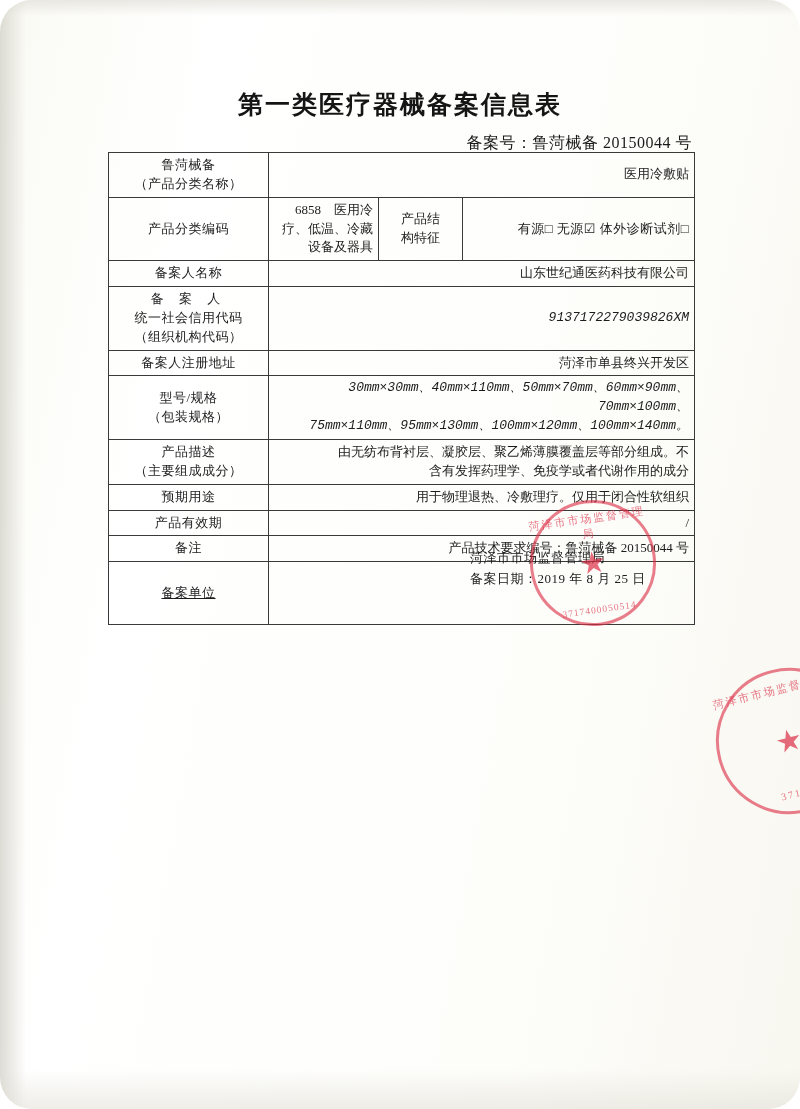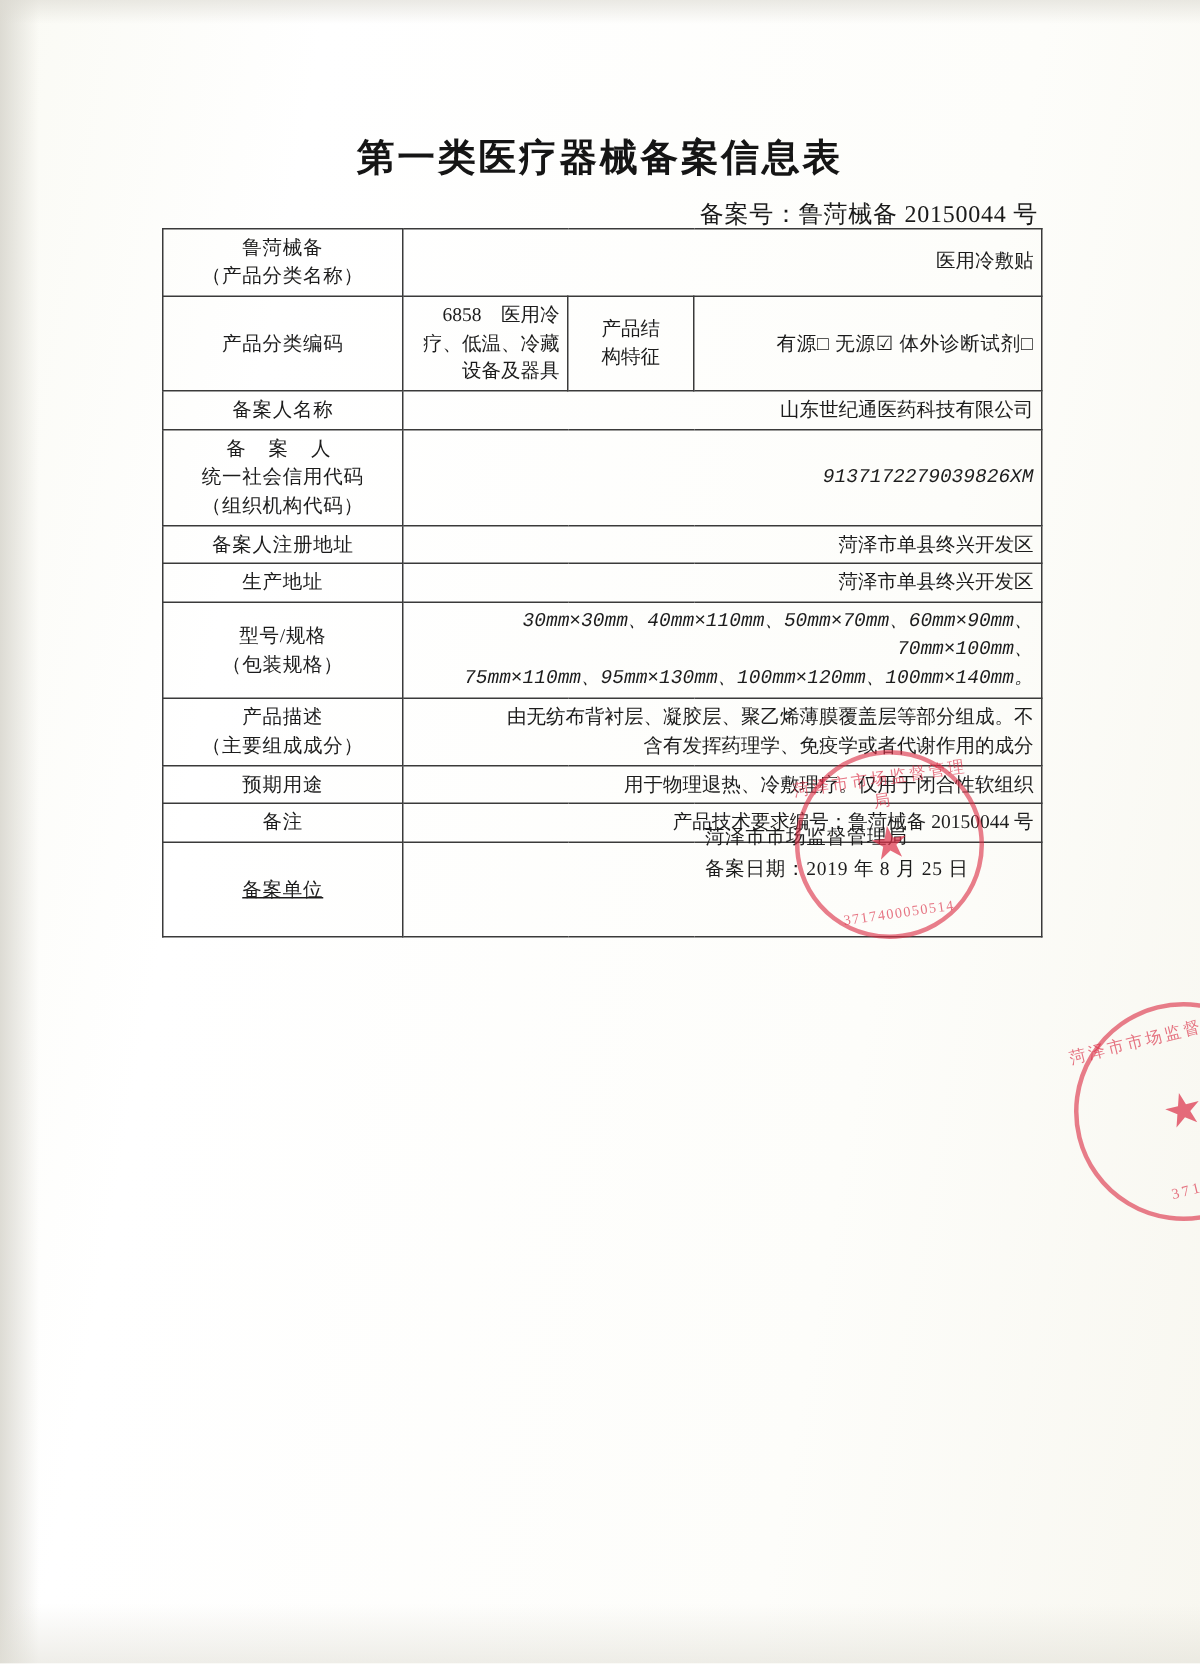--- a/index.html
+++ b/index.html
@@ -12,20 +12,21 @@
     background: #ffffff;
     font-family: "Liberation Serif", "DejaVu Serif", serif;
     overflow: hidden;
   }
   .page {
     position: relative;
     width: 800px;
     height: 1109px;
     background: #fdfdfb;
     overflow: hidden;
+    border-radius: 32px;
   }
   
   .paper-tint {
     position: absolute;
     inset: 0;
     background:
       linear-gradient(100deg, rgba(250,250,244,1) 0%, rgba(255,255,255,1) 22%, rgba(253,253,250,1) 70%, rgba(248,247,240,1) 100%);
     pointer-events: none;
   }
   .edge-shadow-left {
@@ -259,24 +260,20 @@
           <div>（组织机构代码）</div>
         </td>
         <td class="val ascii" colspan="3">9137172279039826XM</td>
       </tr>
 
       <tr>
         <td class="lbl">备案人注册地址</td>
         <td class="val" colspan="3">菏泽市单县终兴开发区</td>
       </tr>
 
-      <tr>
-        <td class="lbl">生产地址</td>
-        <td class="val" colspan="3">菏泽市单县终兴开发区</td>
-      </tr>
 
       <tr>
         <td class="lbl lbl-multi">
           <div>型号/规格</div>
           <div>（包装规格）</div>
         </td>
         <td class="val sizes ascii" colspan="3">
           <div>30mm×30mm、40mm×110mm、50mm×70mm、60mm×90mm、70mm×100mm、</div>
           <div>75mm×110mm、95mm×130mm、100mm×120mm、100mm×140mm。</div>
         </td>
@@ -291,20 +288,24 @@
           <div>由无纺布背衬层、凝胶层、聚乙烯薄膜覆盖层等部分组成。不</div>
           <div>含有发挥药理学、免疫学或者代谢作用的成分</div>
         </td>
       </tr>
 
       <tr>
         <td class="lbl">预期用途</td>
         <td class="val" colspan="3">用于物理退热、冷敷理疗。仅用于闭合性软组织</td>
       </tr>
 
+      <tr>
+        <td class="lbl">产品有效期</td>
+        <td class="val" colspan="3">/</td>
+      </tr>
 
       <tr>
         <td class="lbl spaced">备注</td>
         <td class="val" colspan="3">产品技术要求编号：鲁菏械备 20150044 号</td>
       </tr>
 
       <tr class="unit-row">
         <td class="lbl">备案单位</td>
         <td class="val" colspan="3"></td>
       </tr>

